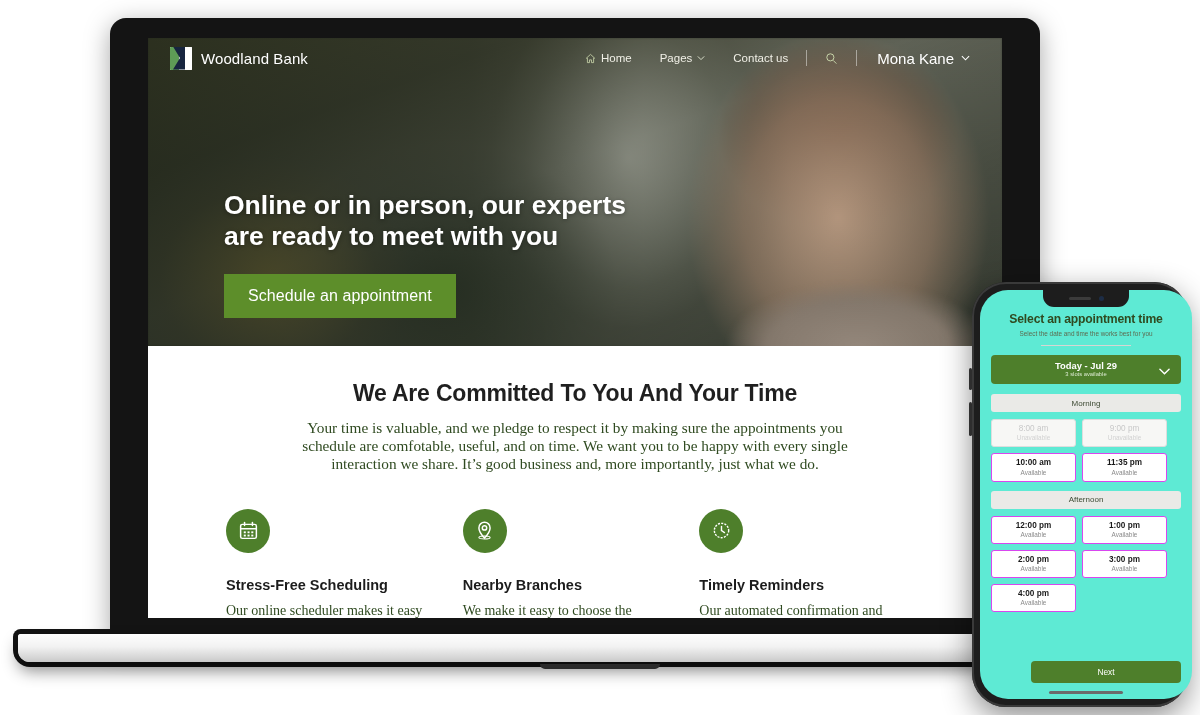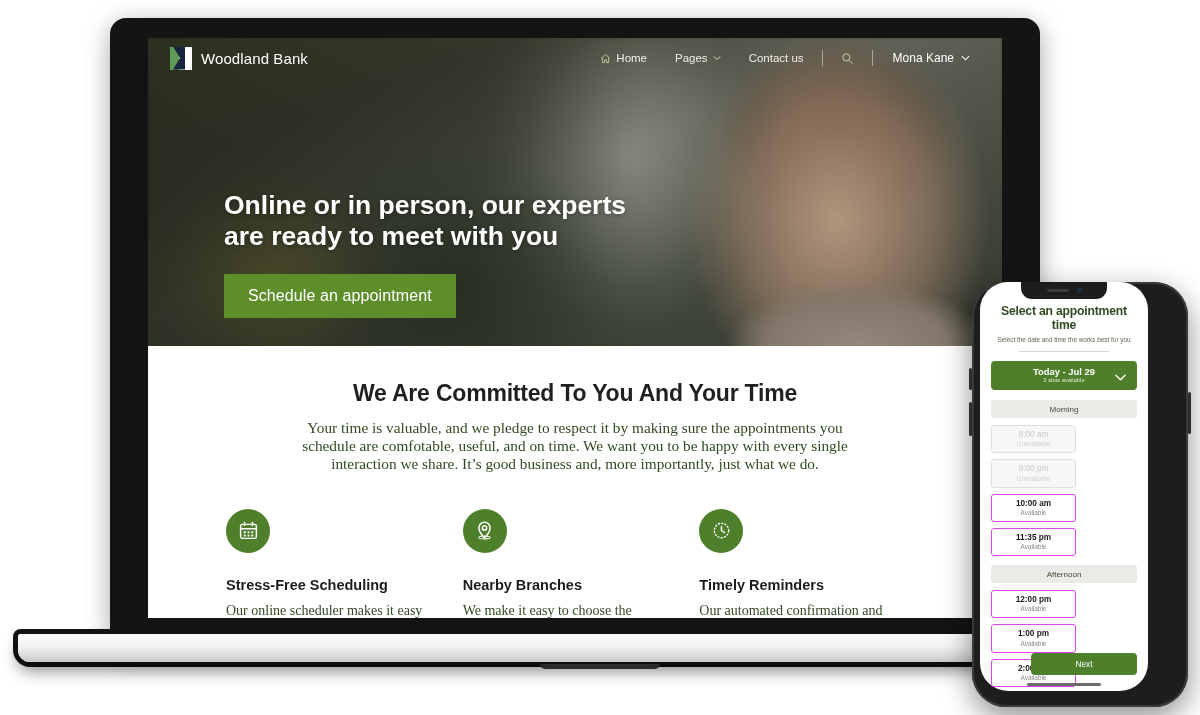--- a/index.html
+++ b/index.html
@@ -81,21 +81,21 @@
   .logo-mark .lg-white{position:absolute;right:0;top:0;width:6px;height:100%;background:#ffffff;}
   .brand-name{color:#fff;font-size:15px;letter-spacing:.1px;}
   .nav-right{margin-left:auto;display:flex;align-items:center;gap:0;}
   .nav-link{
     color:#f0efe6;font-size:11.5px;display:flex;align-items:center;gap:5px;
     padding:0 14px;cursor:pointer;white-space:nowrap;
   }
   .nav-sep{width:1px;height:16px;background:rgba(255,255,255,.45);margin:0 4px;}
   .ico-home{display:inline-block;width:11px;height:11px;position:relative;}
   .ico-home svg,.ico-search svg,.ico-chev svg{display:block;}
-  .nav-user{color:#fff;font-size:12px;display:flex;align-items:center;gap:7px;padding:0 10px 0 16px;cursor:pointer;}
+  .nav-user{color:#fff;font-size:15px;display:flex;align-items:center;gap:7px;padding:0 10px 0 16px;cursor:pointer;}
 
   
   .hero-copy{position:absolute;left:76px;top:152px;z-index:4;}
   .hero-h1{
     color:#fff;font-size:26.5px;line-height:1.17;font-weight:bold;
     margin:0 0 22px 0;text-shadow:0 1px 4px rgba(0,0,0,.35);max-width:420px;
   }
   .hero-btn{
     display:inline-block;background:#5d8e2a;color:#fff;font-size:16px;
     padding:13px 24px;border:none;cursor:pointer;letter-spacing:.1px;
@@ -126,22 +126,22 @@
   }
 
   
   .phone{
     position:absolute;left:972px;top:282px;width:216px;height:425px;
     background:#1d1d1d;border-radius:34px;
     box-shadow:0 10px 30px rgba(0,0,0,.45), inset 0 0 0 2px #3a3a3a;
     z-index:20;
   }
   .phone-inner{
-    position:absolute;left:8px;top:0;width:168px;height:409px;
-    background:#ffffff;border-radius:28px;overflow:hidden;
+    position:absolute;left:8px;top:8px;width:212px;height:409px;
+    background:#5eead4;border-radius:28px;overflow:hidden;
   }
   .phone-notch{
     position:absolute;left:50%;transform:translateX(-50%);top:0;
     width:86px;height:17px;background:#1d1d1d;border-radius:0 0 11px 11px;z-index:3;
     display:flex;align-items:center;justify-content:center;gap:8px;
   }
   .notch-speaker{width:22px;height:3px;background:#3b3b3b;border-radius:2px;}
   .notch-cam{width:5px;height:5px;border-radius:50%;background:#1d2d46;}
   .phone-btn-r{position:absolute;right:-3px;top:110px;width:3px;height:42px;background:#2e2e2e;border-radius:2px;}
   .phone-btn-l1{position:absolute;left:-3px;top:86px;width:3px;height:22px;background:#2e2e2e;border-radius:2px;}

